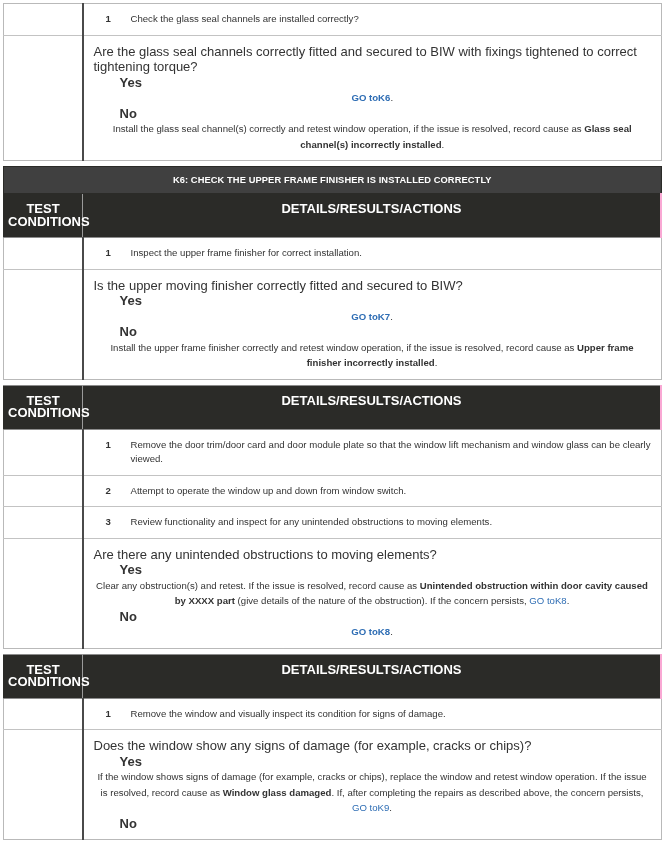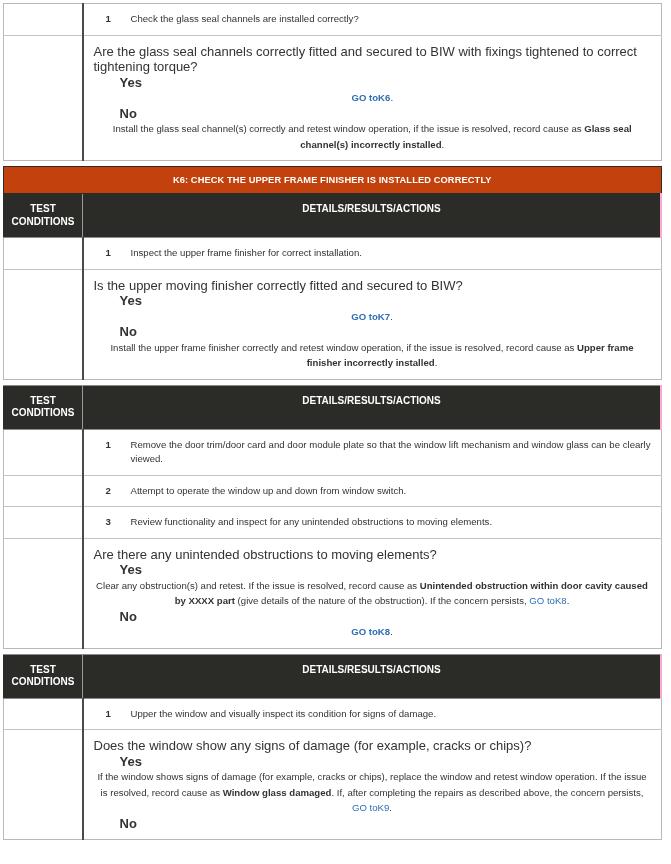--- a/index.html
+++ b/index.html
@@ -35,37 +35,37 @@
   col.cond { width: 79px; }
 
   td, th {
     vertical-align: top;
     padding: 0;
     margin: 0;
   }
 
   
   tr.section-row > td {
-    background: #c2410c;
+    background: #404040;
     border: 1px solid #2b2b28;
     color: #ffffff;
     text-align: center;
     font-weight: bold;
     font-size: 9.3px;
     letter-spacing: 0.1px;
     padding: 7px 6px 7px 6px;
     line-height: 12px;
   }
 
   
   tr.colhdr-row > td {
     background: #2b2b28;
     color: #ffffff;
     font-weight: bold;
-    font-size: 10px;
+    font-size: 13px;
     text-align: center;
     line-height: 12.5px;
     padding: 9px 4px 9px 4px;
     border-top: 1px solid #8c8c8c;
     border-bottom: 1px solid #8c8c8c;
   }
   tr.colhdr-row > td.cond-cell {
     border-right: 1px solid #9a9a9a;
     border-left: 1px solid #2b2b28;
   }
@@ -253,21 +253,21 @@
       <tr class="colhdr-row">
         <td class="cond-cell">
           <div>TEST</div>
           <div>CONDITIONS</div>
         </td>
         <td class="det-cell" style="padding:9px 4px;">DETAILS/RESULTS/ACTIONS</td>
       </tr>
       <tr class="body-row">
         <td class="cond-cell" style="height:30px;"></td>
         <td class="det-cell">
-          <span class="step"><span class="num">1</span><span>Upper the window and visually inspect its condition for signs of damage.</span></span>
+          <span class="step"><span class="num">1</span><span>Remove the window and visually inspect its condition for signs of damage.</span></span>
         </td>
       </tr>
       <tr class="body-row">
         <td class="cond-cell"></td>
         <td class="det-cell">
           <div class="qline">Does the window show any signs of damage (for example, cracks or chips)?</div>
           <div class="ans">Yes</div>
           <div class="para"><span>If the window shows signs of damage (for example, cracks or chips), replace the window and retest window operation. If the issue is resolved, record cause as </span><span class="bold">Window glass damaged</span><span>. If, after completing the repairs as described above, the concern persists, </span><span class="lnk-plain">GO toK9</span><span>.</span></div>
           <div class="ans">No</div>
 

